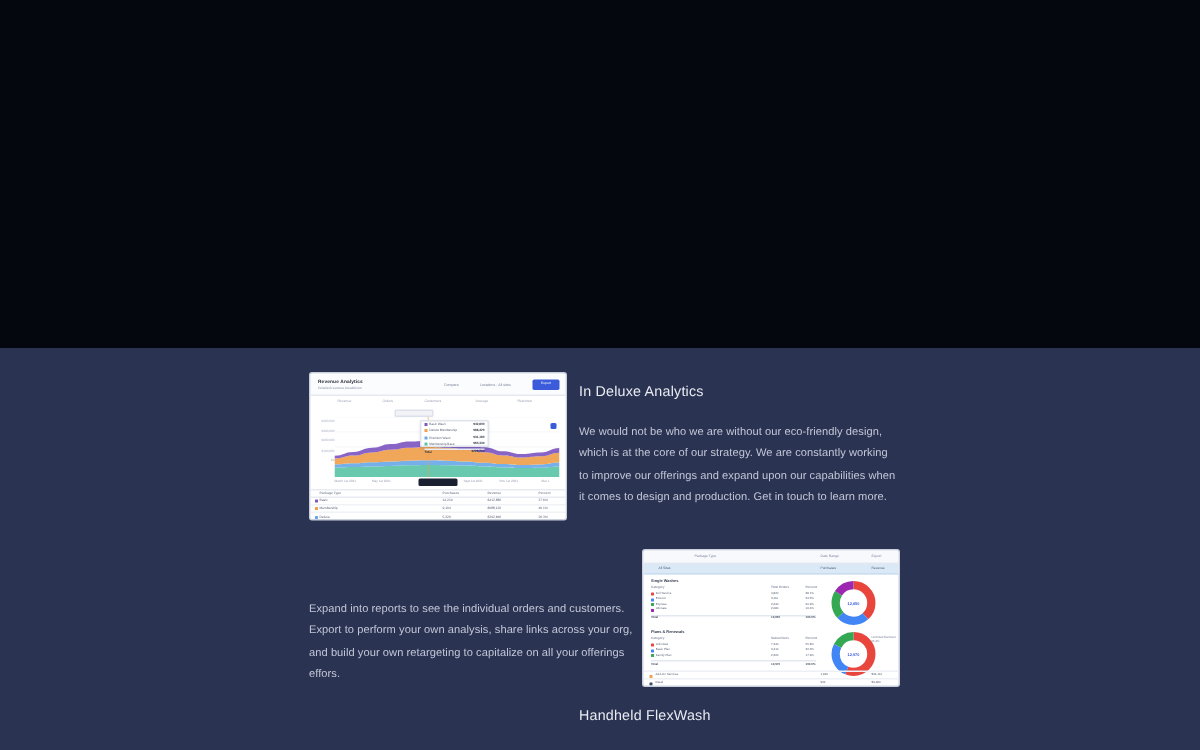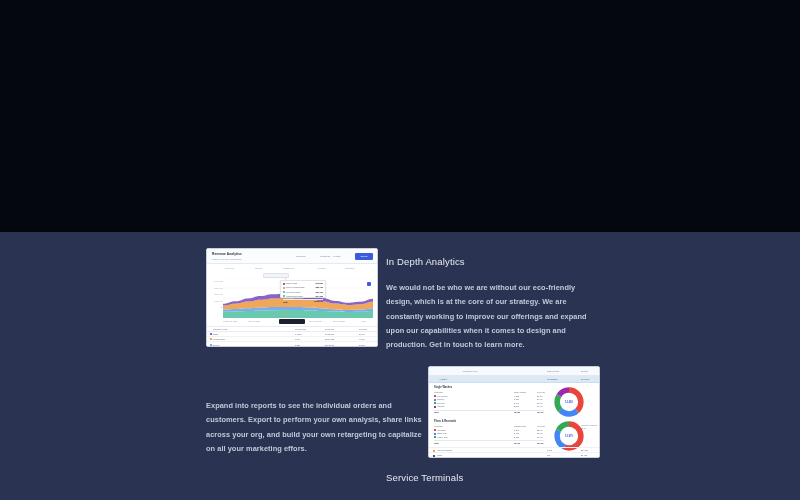--- a/index.html
+++ b/index.html
@@ -22,21 +22,21 @@
     position:absolute; left:0; top:232px; width:800px; height:268px;
     background:#2b3352;
   }
 
   
   .feat-title {
     font-size:9.5px; font-weight:400; color:#e8ebf2;
     letter-spacing:.15px; line-height:12px;
   }
   .feat-body {
-    font-size:7.4px; font-weight:700; color:#c2c8d8;
+    font-size:7.4px; font-weight:400; color:#c2c8d8;
     line-height:14.3px; letter-spacing:.05px;
   }
 
   
   .block-a-text { position:absolute; left:386px; top:256px; width:214px; }
   .block-a-text .feat-body { margin-top:13px; }
 
   .block-b-text { position:absolute; left:206px; top:386px; width:222px; }
   .block-b-text .feat-body { margin-top:13px; }
 
@@ -283,26 +283,26 @@
         <span class="sa-bullet" style="background:#6aa9e9;position:absolute"></span>
         <span class="sa-c0">Deluxe</span>
         <span class="sa-c1">5,320</span>
         <span class="sa-c2">$392,660</span>
         <span class="sa-c3">26.3%</span>
       </div>
     </div>
   </div>
 
   <div class="block-a-text">
-    <div class="feat-title">In Depth Analytics</div>
+    <div class="feat-title">In Deluxe Analytics</div>
     <div class="feat-body">We would not be who we are without our eco-friendly design, which is at the core of our strategy. We are constantly working to improve our offerings and expand upon our capabilities when it comes to design and production. Get in touch to learn more.</div>
   </div>
 
   <div class="block-b-text">
-    <div class="feat-body">Expand into reports to see the individual orders and customers. Export to perform your own analysis, share links across your org, and build your own retargeting to capitalize on all your marketing effors.</div>
+    <div class="feat-body">Expand into reports to see the individual orders and customers. Export to perform your own analysis, share links across your org, and build your own retargeting to capitalize on all your offerings effors.</div>
   </div>
 
   <div class="shot-report">
     <div class="sr-topbar">
       <div class="sr-t" style="left:34px">Package Type</div>
       <div class="sr-t" style="left:118px">Date Range</div>
       <div class="sr-t" style="left:152px">Export</div>
     </div>
     <div class="sr-blue">
       <div class="sr-t" style="left:10px">All Sites</div>
@@ -406,17 +406,17 @@
     </div>
     <div class="sr-foot" style="top:85px">
       <span class="fb" style="background:#3b4a66"></span>
       <span class="fl">Retail</span>
       <span class="fv1">962</span>
       <span class="fv2">$9,480</span>
     </div>
   </div>
 
   <div class="block-c-text">
-    <div class="feat-title">Service Terminals</div>
+    <div class="feat-title">Handheld FlexWash</div>
     <div class="feat-body">FlexWash is a no kiosk solution. The highest volume sites all have the</div>
   </div>
 
 </div>
 
 </body></html>

